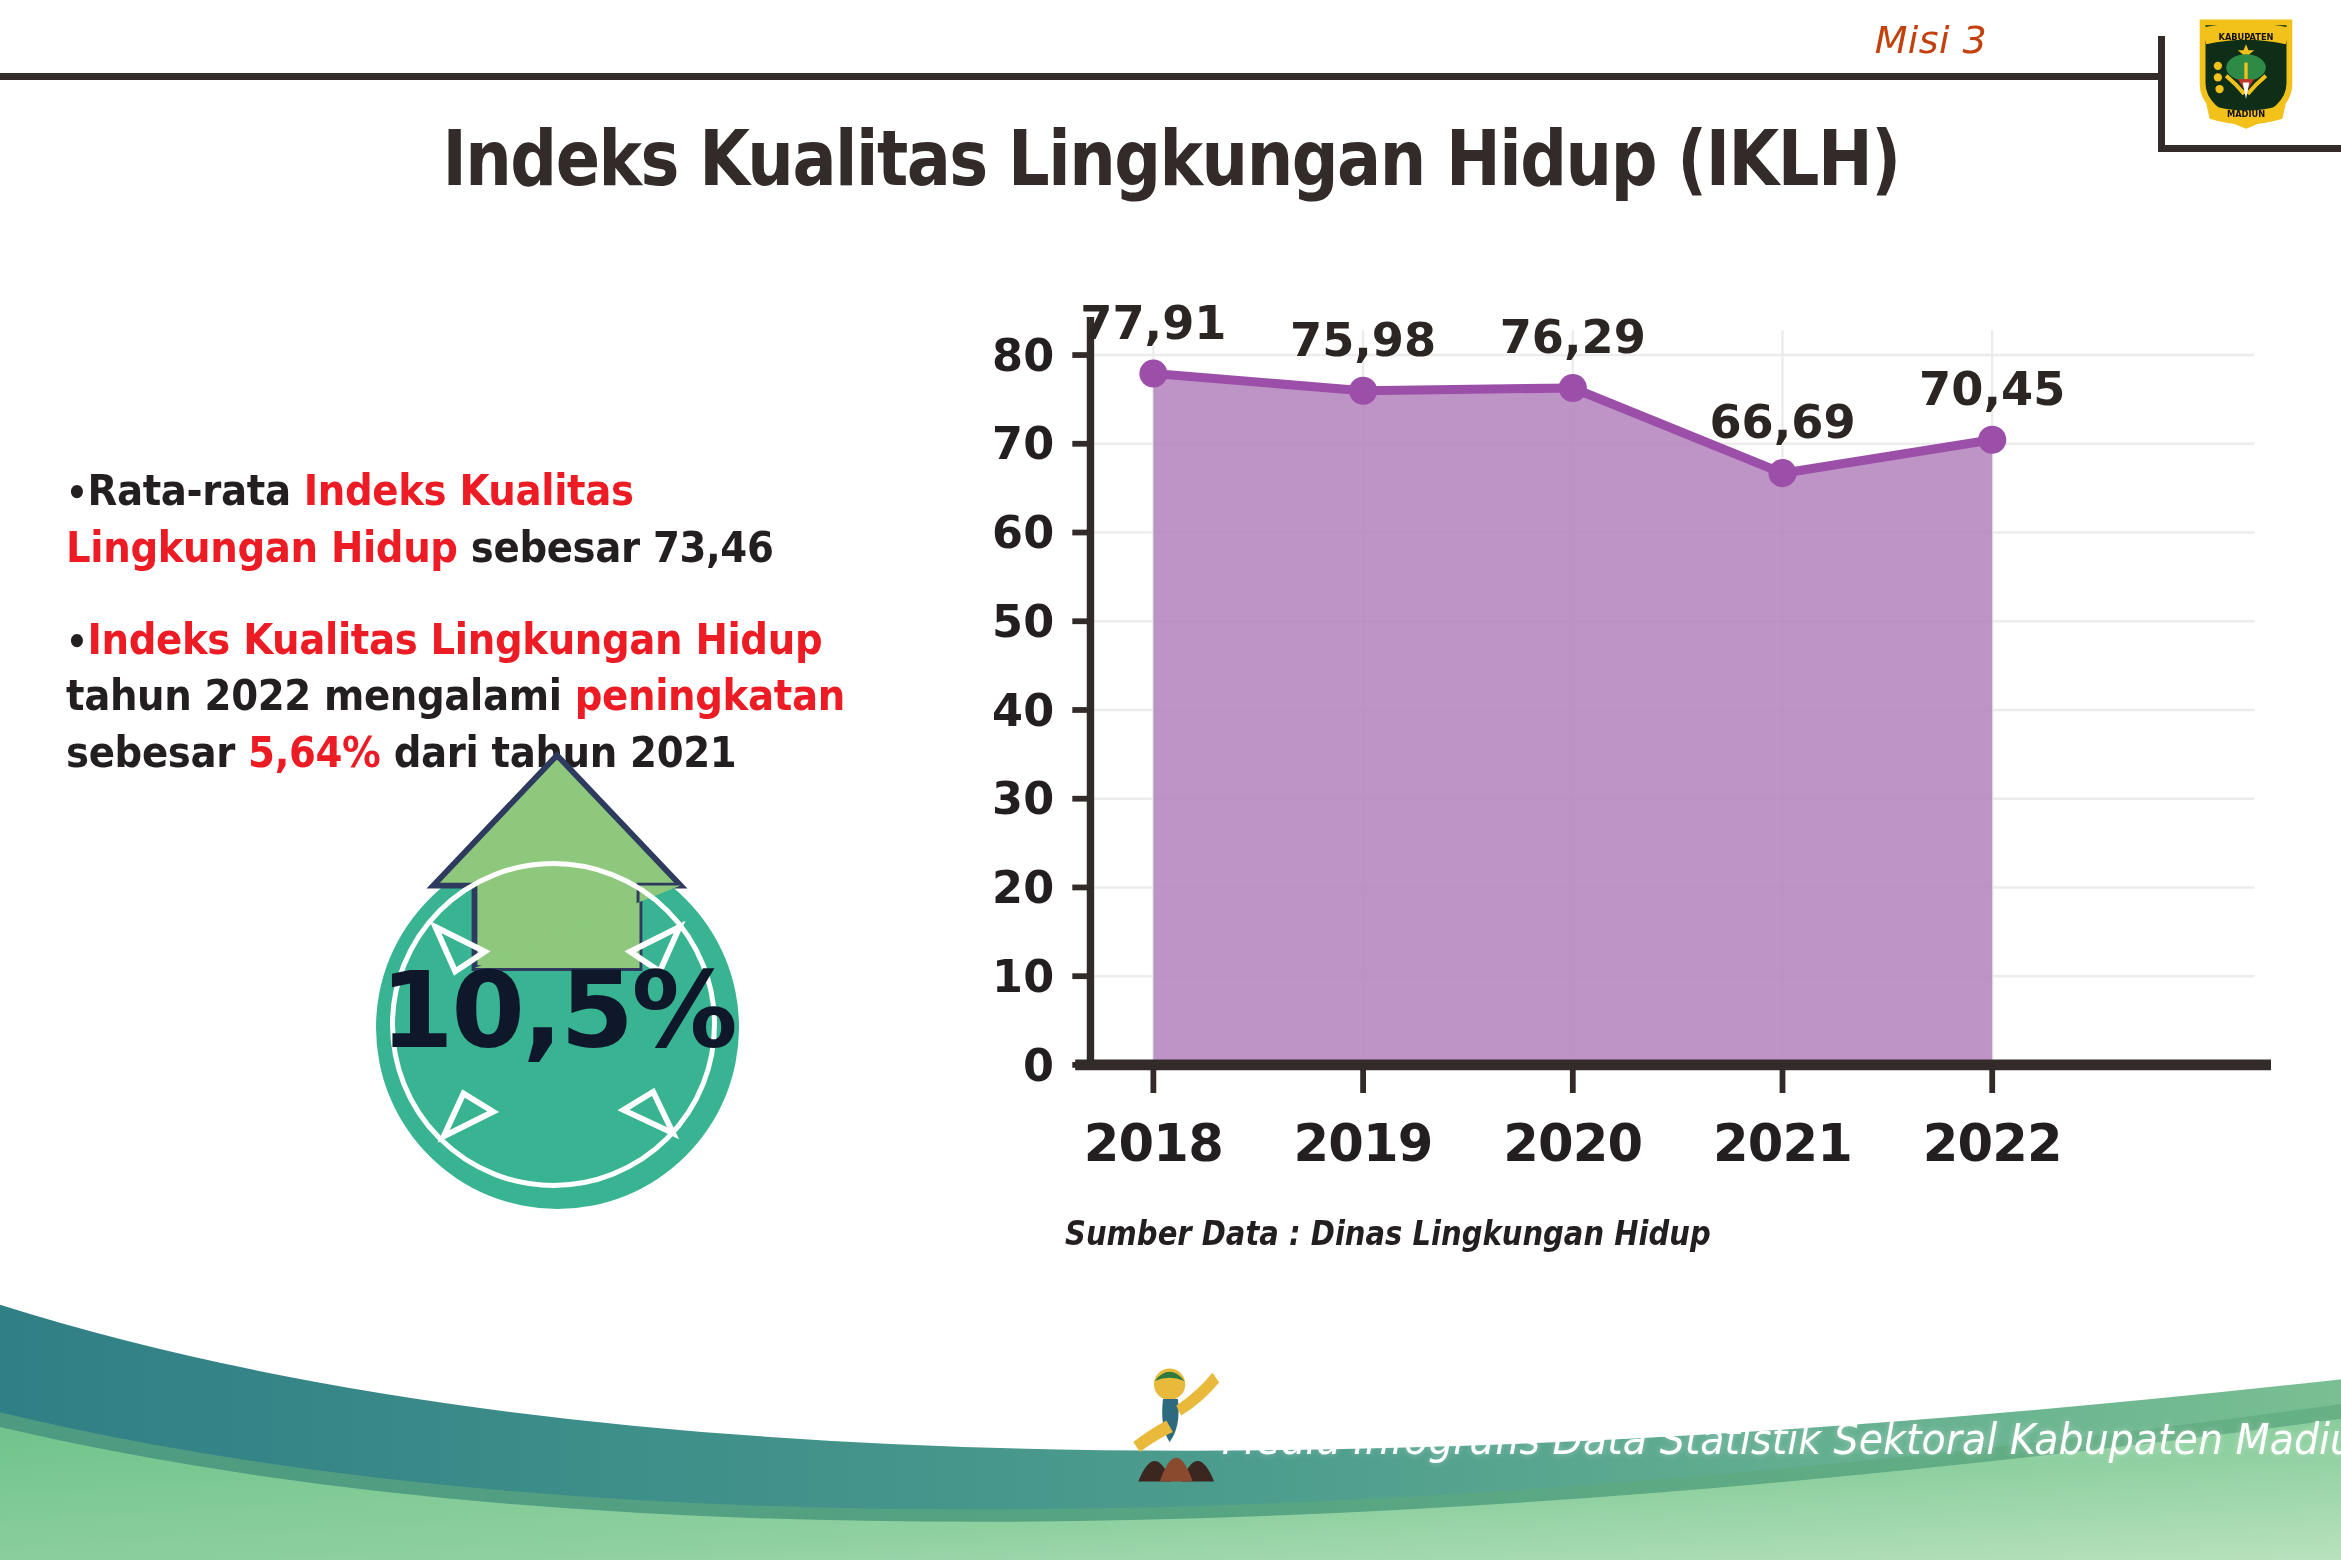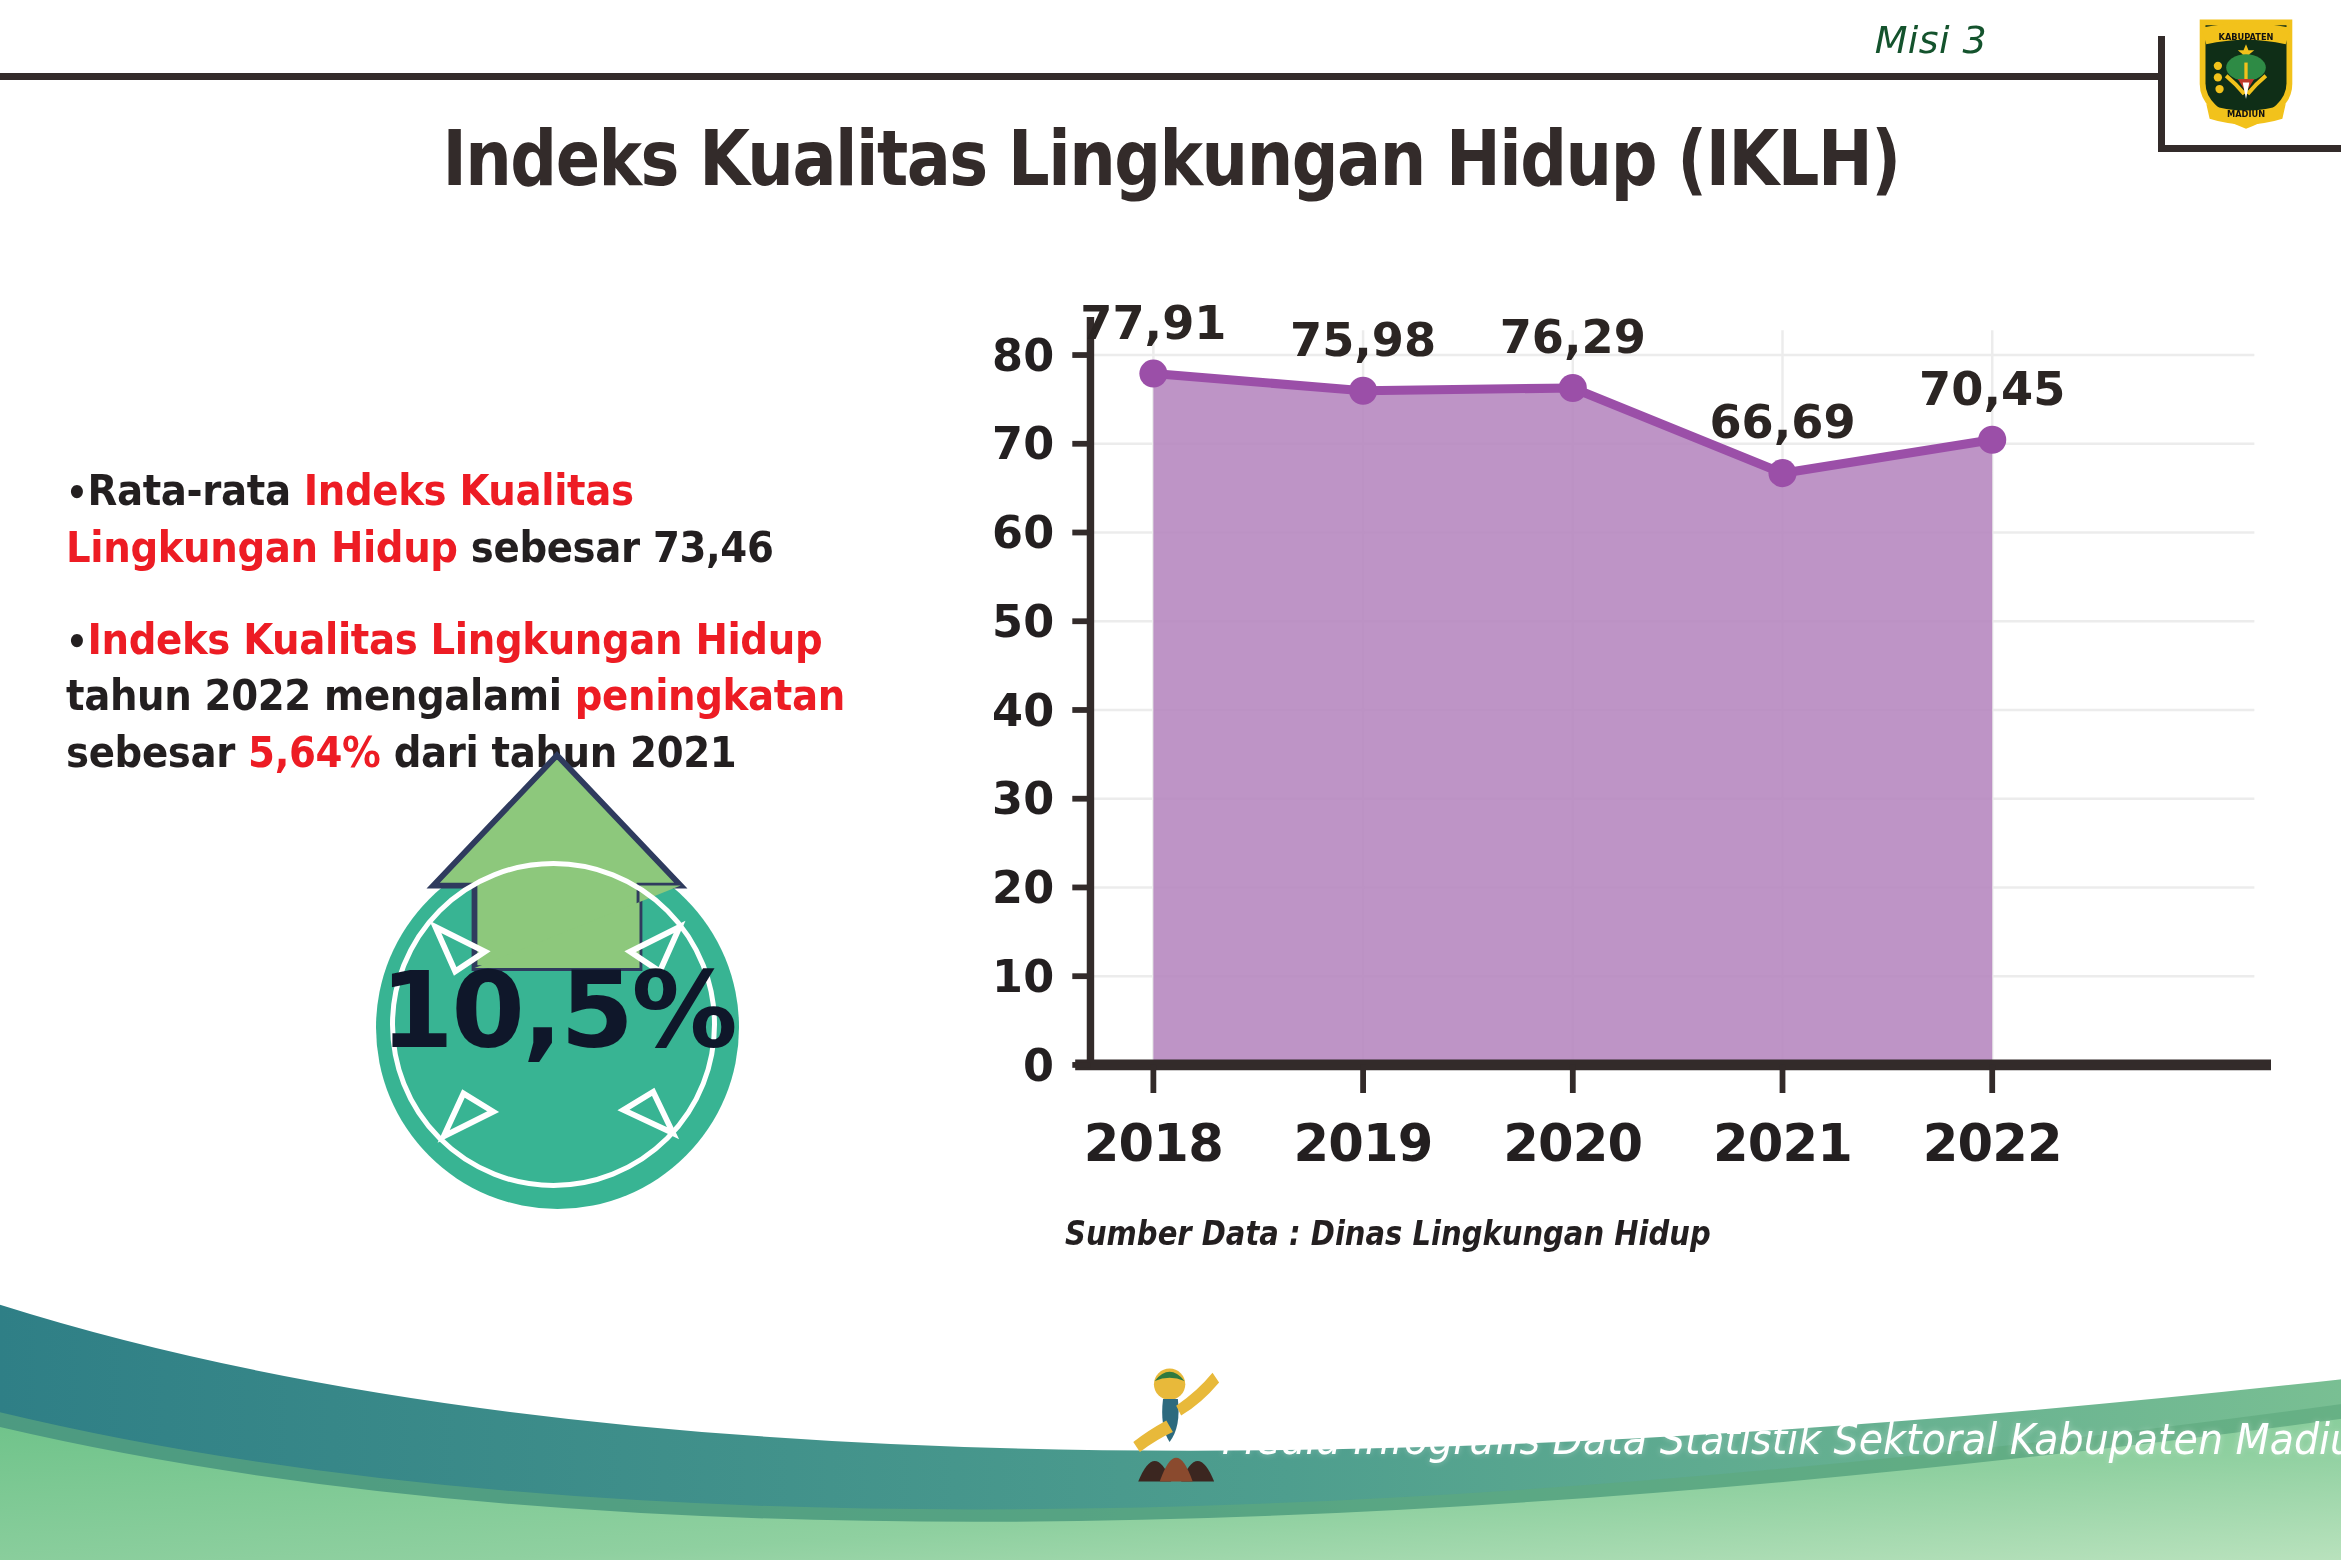--- a/index.html
+++ b/index.html
@@ -11,21 +11,21 @@
   .page{position:absolute;inset:0;}
 
   
   .header-rule{
     position:absolute;left:0;top:73px;width:2158px;height:7.4px;
     background:#332b2a;
   }
   .misi{
     position:absolute;right:355px;top:18px;
     font-family:"DejaVu Sans", sans-serif;
-    font-style:italic;font-size:38px;color:#14532d;
+    font-style:italic;font-size:38px;color:#c2410c;
     letter-spacing:0.4px;white-space:nowrap;
   }
   .corner-bracket{
     position:absolute;left:2158px;top:36px;width:7.4px;height:116px;
     background:#332b2a;
   }
   .corner-bracket-b{
     position:absolute;left:2158px;top:145px;width:198px;height:7.4px;
     background:#332b2a;
   }

